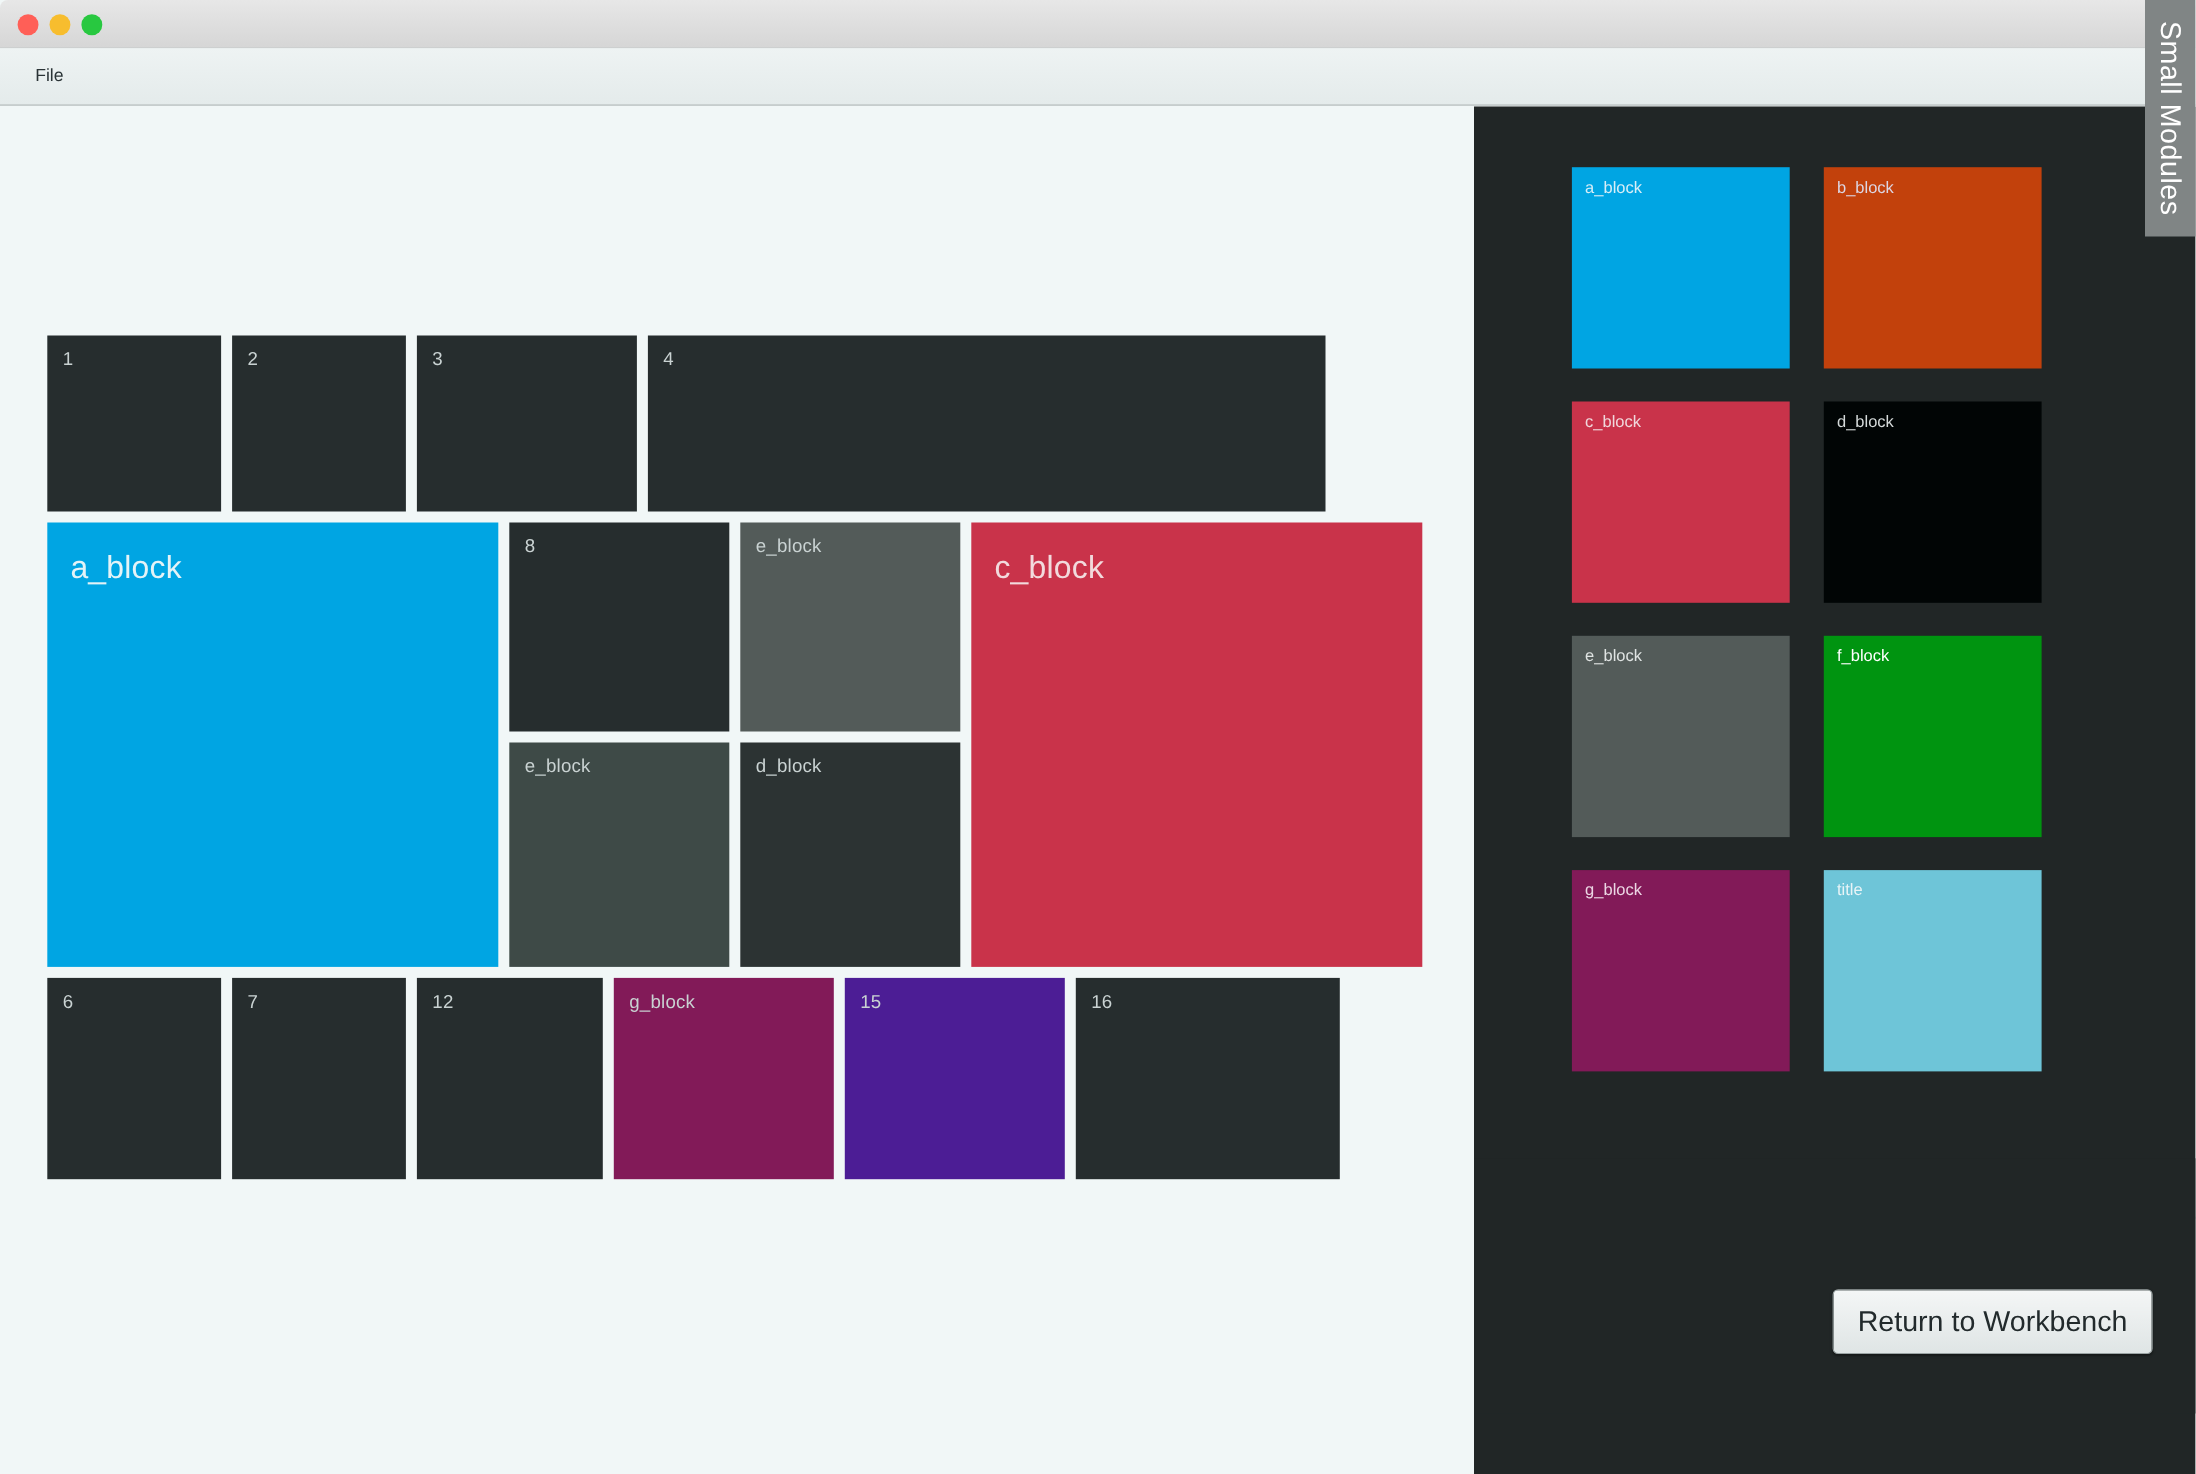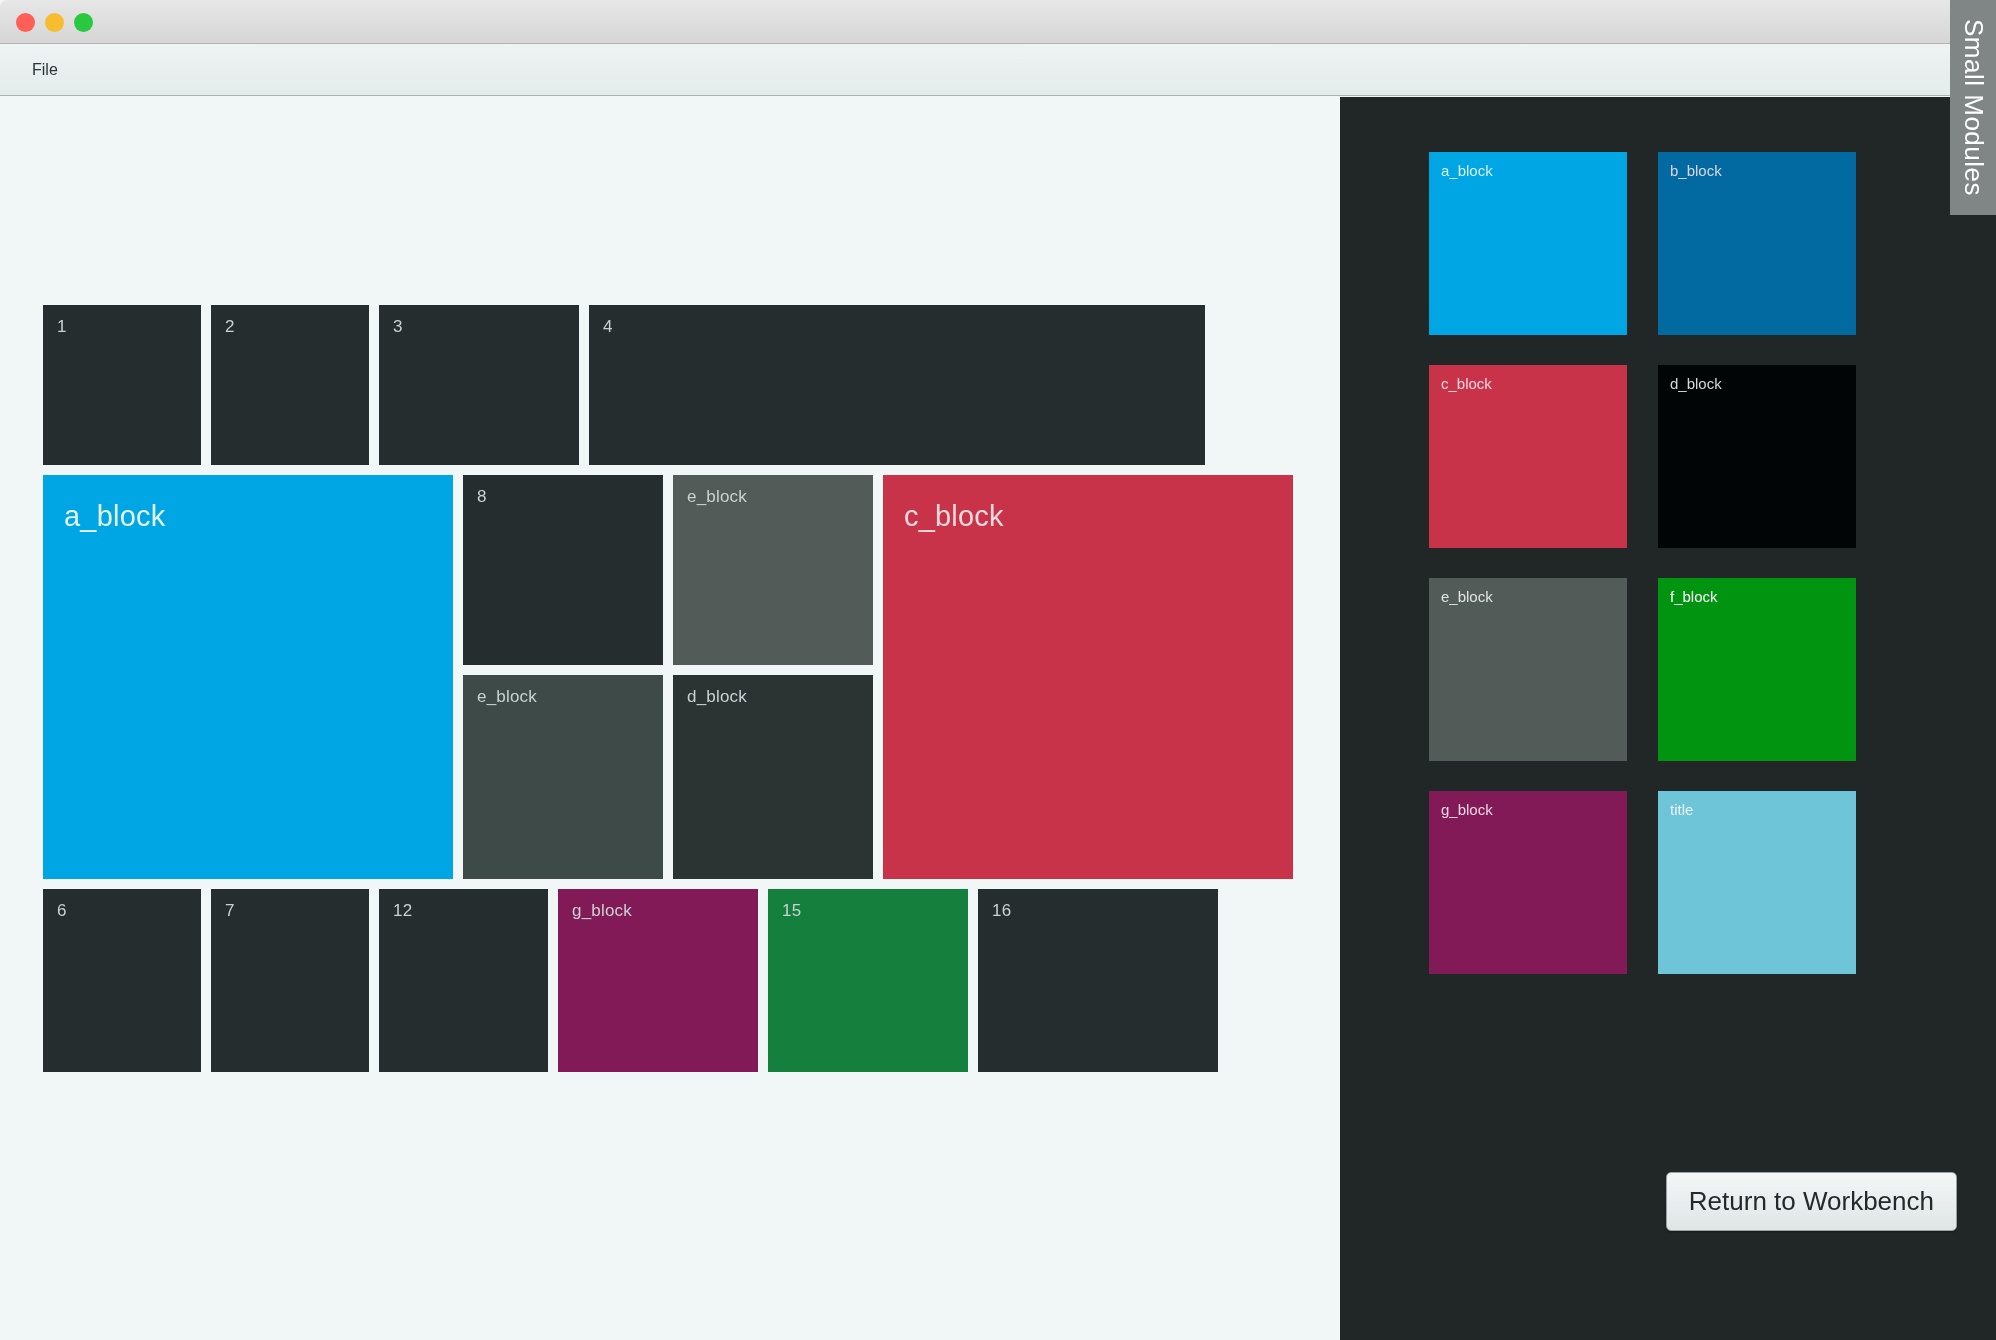--- a/index.html
+++ b/index.html
@@ -253,37 +253,37 @@
           </div>
           <div class="block" style="width: 158px; background: rgb(38, 45, 46); height: 183px;">
             <div class="lbl">7</div>
           </div>
           <div class="block" style="width: 169px; background: rgb(38, 45, 46); height: 183px;">
             <div class="lbl">12</div>
           </div>
           <div class="block" style="width: 200px; background: rgb(130, 26, 88); height: 183px;">
             <div class="lbl">g_block</div>
           </div>
-          <div class="block" style="width: 200px; background: #15803d; height: 183px;">
+          <div class="block" style="width: 200px; background: #4c1d95; height: 183px;">
             <div class="lbl">15</div>
           </div>
           <div class="block" style="width: 240px; background: rgb(38, 45, 46); height: 183px;">
             <div class="lbl">16</div>
           </div>
         </div>
       </div>
   </div>
 
   <div class="sidepanel">
     <div class="modules-area">
       <div class="modules-grid" id="modules-grid">
           <div class="module" style="background: rgb(0, 165, 227);">
             <div class="mlbl" style="color: rgb(216, 238, 247);">a_block</div>
           </div>
-          <div class="module" style="background: #0369a1; text-align: center;">
+          <div class="module" style="background: #c2410c; text-align: center;">
             <div class="mlbl" style="color: rgb(220, 214, 228);">b_block</div>
           </div>
           <div class="module" style="background: rgb(201, 51, 74);">
             <div class="mlbl" style="color: rgb(240, 216, 220);">c_block</div>
           </div>
           <div class="module" style="background: rgb(1, 5, 5);">
             <div class="mlbl" style="color: rgb(213, 218, 218);">d_block</div>
           </div>
           <div class="module" style="background: rgb(83, 91, 89);">
             <div class="mlbl" style="color: rgb(224, 228, 227);">e_block</div>

